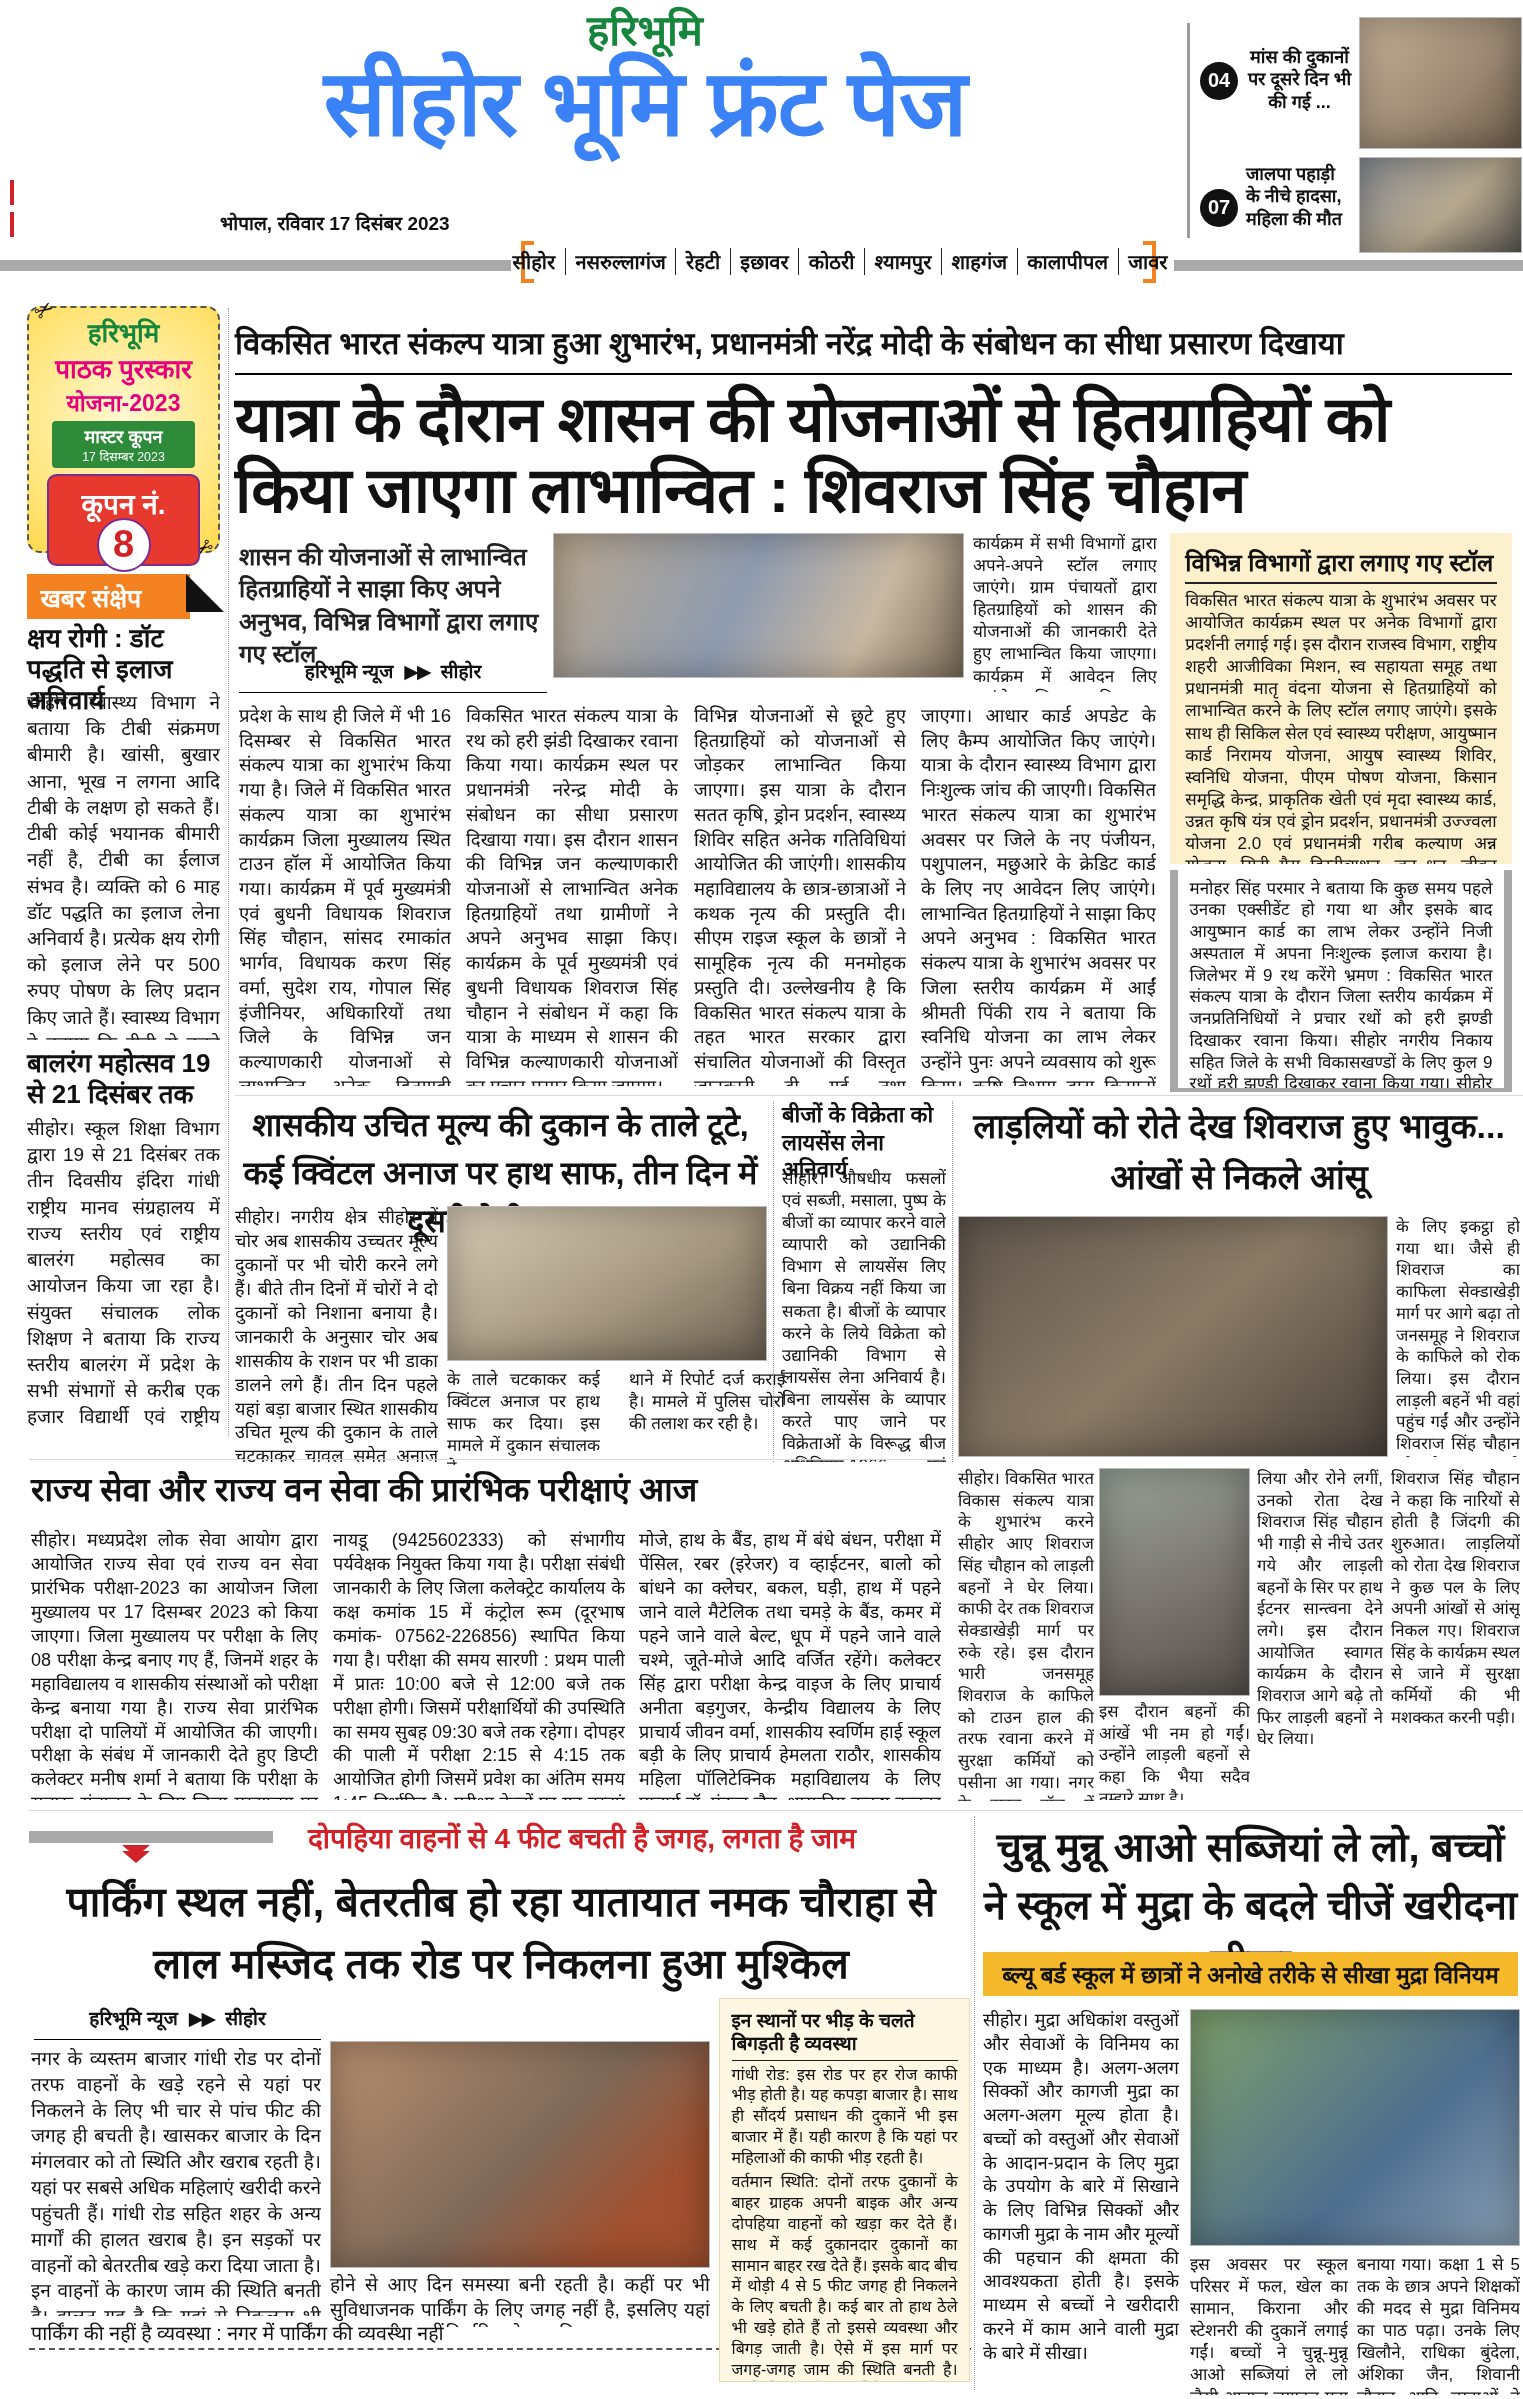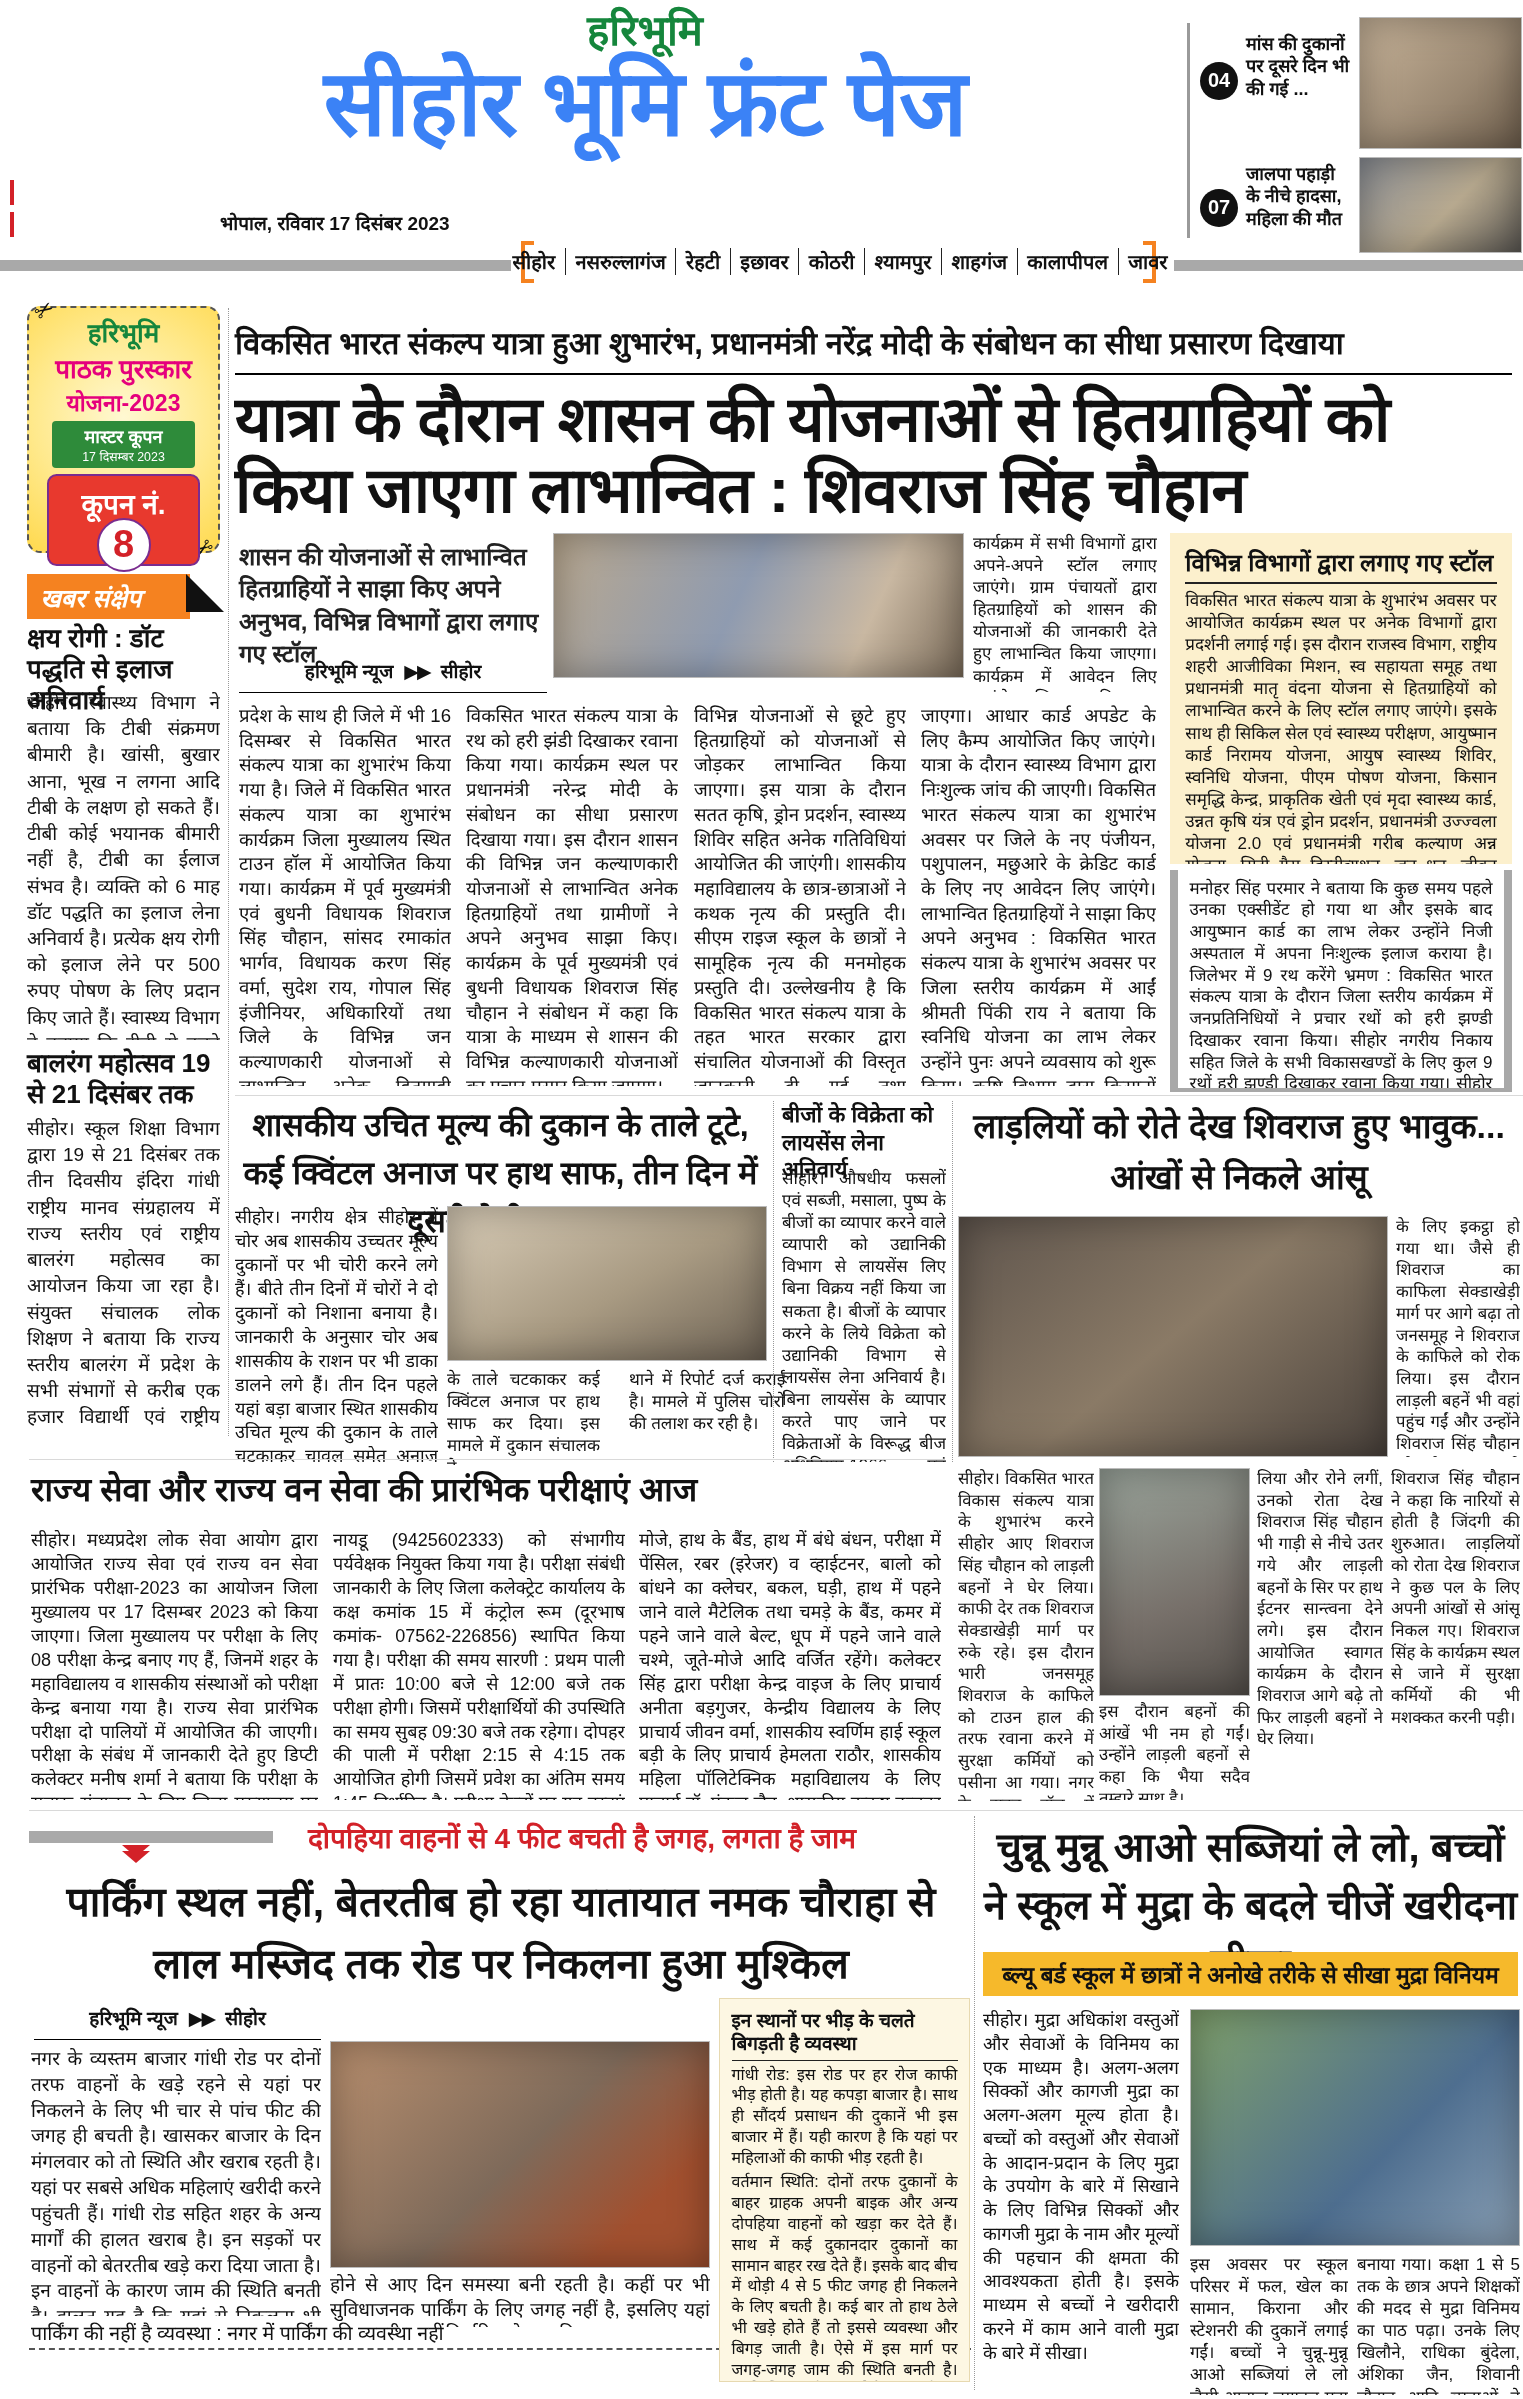--- a/index.html
+++ b/index.html
@@ -98,21 +98,21 @@
     <div class="brand">हरिभूमि</div>
     <div class="title">सीहोर भूमि फ्रंट पेज</div>
   </div>
   <div class="abs redtick" style="left:9.6px;top:180px;"></div>
   <div class="abs redtick" style="left:9.6px;top:212px;"></div>
   <div class="abs dateline" style="left:220px;top:210px;">भोपाल, रविवार 17 दिसंबर 2023</div>
 
   <div class="abs" style="left:1181px;top:11.5px;width:343px;height:232px;">
     <div class="abs tz-line" style="left:5.7px;top:11.5px;height:215px;"></div>
     <div class="abs tz-num" style="left:19px;top:50px;">04</div>
-    <div class="abs tz-txt" style="left:65px;top:21px;width:107px;">मांस की दुकानों पर दूसरे दिन भी की गई ...</div>
+    <div class="abs tz-txt" style="left:65px;top:34px;width:107px;text-align:center;">मांस की दुकानों पर दूसरे दिन भी की गई ...</div>
     <div class="abs photo ph-t1" style="left:178px;top:5.7px;width:163px;height:132px;"></div>
     <div class="abs tz-num" style="left:19px;top:177px;">07</div>
     <div class="abs tz-txt" style="left:65px;top:151px;width:107px;">जालपा पहाड़ी के नीचे हादसा, महिला की मौत</div>
     <div class="abs photo ph-t2" style="left:178px;top:145px;width:163px;height:96px;"></div>
   </div>
 
   <div class="abs navbar" style="left:0;top:260px;width:511px;"></div>
   <div class="abs navbar" style="left:1174px;top:260px;width:350px;"></div>
   <div class="abs bracket bl" style="left:521px;top:241px;"></div>
   <div class="abs bracket br" style="left:1143px;top:241px;"></div>
@@ -140,21 +140,21 @@
     <div class="cp-pill">
       <div class="a">मास्टर कूपन</div>
       <div class="b">17 दिसम्बर 2023</div>
     </div>
     <div class="ticket">
       <span>कूपन नं.</span>
       <div class="tk-circle">8</div>
     </div>
   </div>
 
-  <div class="abs brief-hd" style="left:27px;top:574px;font-style:italic;">खबर संक्षेप</div>
+  <div class="abs brief-hd" style="left:27px;top:574px;">खबर संक्षेप</div>
   <div class="abs bf-title" style="left:27px;top:623px;width:193px;">क्षय रोगी : डॉट पद्धति से इलाज अनिवार्य</div>
   <div class="abs bf-body jt clip" style="left:27px;top:690px;width:193px;height:350px;">सीहोर। स्वास्थ्य विभाग ने बताया कि टीबी संक्रमण बीमारी है। खांसी, बुखार आना, भूख न लगना आदि टीबी के लक्षण हो सकते हैं। टीबी कोई भयानक बीमारी नहीं है, टीबी का ईलाज संभव है। व्यक्ति को 6 माह डॉट पद्धति का इलाज लेना अनिवार्य है। प्रत्येक क्षय रोगी को इलाज लेने पर 500 रुपए पोषण के लिए प्रदान किए जाते हैं। स्वास्थ्य विभाग ने बताया कि टीबी से बचने के लिए सभी स्वास्थ्य सेवाएं जिला अस्पताल, सिविल हॉस्पिटल, सामुदायिक स्वास्थ्य केंद्र, प्राथमिक स्वास्थ्य केंद्र, हेल्थ एंड वेलनेस सेंटर एवं उप स्वास्थ्य केंद्र संस्थाओं पर संपर्क कर टीबी की जांच व उपचार से बीमारी पर रोक लगाई जा सकती है।</div>
   <div class="abs bf-title" style="left:27px;top:1048px;width:193px;">बालरंग महोत्सव 19 से 21 दिसंबर तक</div>
   <div class="abs bf-body jt clip" style="left:27px;top:1116px;width:193px;height:315px;">सीहोर। स्कूल शिक्षा विभाग द्वारा 19 से 21 दिसंबर तक तीन दिवसीय इंदिरा गांधी राष्ट्रीय मानव संग्रहालय में राज्य स्तरीय एवं राष्ट्रीय बालरंग महोत्सव का आयोजन किया जा रहा है। संयुक्त संचालक लोक शिक्षण ने बताया कि राज्य स्तरीय बालरंग में प्रदेश के सभी संभागों से करीब एक हजार विद्यार्थी एवं राष्ट्रीय बालरंग में विभिन्न राज्यों के करीब 500 छात्र-छात्राएं सहभागिता करेंगे। इस वर्ष बाल रंग महोत्सव की थीम आत्मनिर्भर भारत होगी, जिसमें प्रदेश के छात्र-छात्राएं अपने जिले की संस्कृति, वेशभूषा, नृत्य एवं खानपान आदि को विभिन्न मंचों पर प्रदर्शित करेंगे।</div>
   <div class="abs vdot" style="left:228px;top:308px;height:1128px;"></div>
 
   <div class="abs intro" style="left:239px;top:541px;width:308px;">शासन की योजनाओं से लाभान्वित हितग्राहियों ने साझा किए अपने अनुभव, विभिन्न विभागों द्वारा लगाए गए स्टॉल</div>
   <div class="abs byline" style="left:239px;top:658px;width:308px;">
     <span>हरिभूमि न्यूज</span>
     <span class="arr">▶▶</span>

